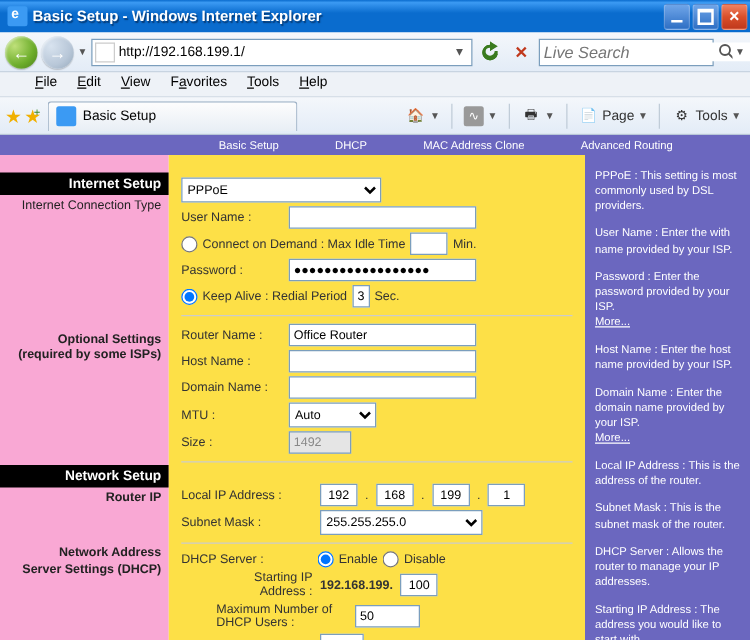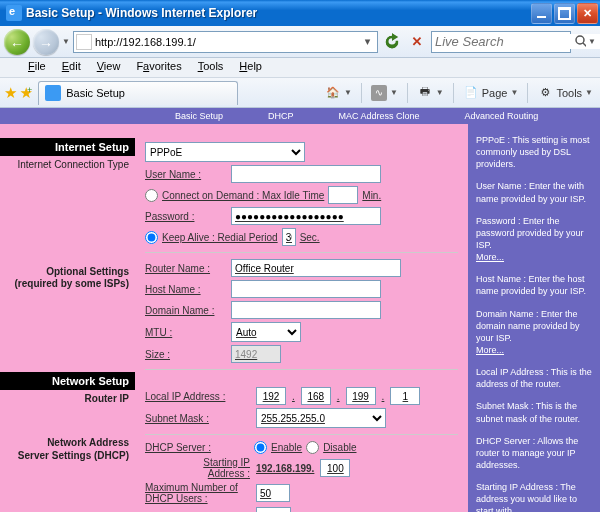--- a/index.html
+++ b/index.html
@@ -52,21 +52,21 @@
 .sep{width:1px;height:20px;background:#c0ccd8;}
 
 
 .router{height:404px;overflow:hidden;display:flex;flex-direction:column;}
 .router-nav{height:16px;background:#6b67bf;color:#fff;font-size:9px;display:flex;align-items:center;padding-left:175px;gap:45px;}
 .router-nav span{white-space:nowrap;}
 .router-body{flex:1;display:flex;overflow:hidden;}
 .leftcol{width:135px;background:#f9a8d4;}
 .leftcol .section-hdr{background:#000;color:#fff;font-weight:bold;font-size:11px;text-align:right;padding:3px 6px;}
 .leftcol .lbl{font-size:10px;text-align:right;padding:3px 6px;color:#222;line-height:1.25;}
-.midcol{flex:1;background:#f9a8d4;padding:6px 10px;font-size:10px;color:#333;text-decoration:underline;}
+.midcol{flex:1;background:#fde047;padding:6px 10px;font-size:10px;color:#333;}
 .formrow{display:flex;align-items:center;margin:3px 0;gap:6px;}
 .formrow .flabel{width:80px;font-size:10px;}
 .formrow .flabel2{width:105px;font-size:10px;}
 input.txt{border:1px solid #7b9ebd;height:18px;padding:0 3px;font-size:10px;}
 input.octet{width:30px;text-align:center;}
 select.sel{border:1px solid #7b9ebd;height:20px;font-size:10px;background:#fff;}
 .readonly{background:#e5e5e5;color:#888;}
 hr.divider{border:none;border-top:1px solid #ccc;margin:6px 0;}
 .radio-row{display:flex;align-items:center;gap:4px;font-size:10px;}
 .radio-row input[type=radio]{margin:0;}
@@ -206,21 +206,21 @@
         </div>
       <div class="formrow radio-row">
         <input type="radio" name="conn" checked="" style="">
         <span>Keep Alive : Redial Period</span>
         <input class="txt" style="width: 14px;" value="30">
         <span>Sec.</span>
       </div>
       <hr class="divider">
       <div class="formrow">
           <div class="flabel">Router Name :</div>
-          <input class="txt" style="width: 170px;" value="Office Router">
+          <input class="txt" style="width: 150px;" value="Office Router">
         </div>
       <div class="formrow">
           <div class="flabel">Host Name :</div>
           <input class="txt" style="width: 150px;" value="">
         </div>
       <div class="formrow">
           <div class="flabel">Domain Name :</div>
           <input class="txt" style="width: 150px;" value="">
         </div>
       <div class="formrow">
@@ -251,23 +251,23 @@
         <input type="radio" name="dhcp" style="">
           <span>Disable</span>
       </div>
       <div class="formrow">
           <div class="flabel2" style="white-space:pre-line;text-align:right;">Starting IP
 Address :</div>
         <span class="iptxt">192.168.199.</span>
           <input class="txt octet" value="100" style="">
       </div>
       <div class="formrow">
-          <div class="flabel2" style="white-space:pre-line;">Maximum Number of
+          <div class="flabel2" style="white-space:pre-line;margin-left:28px;">Maximum Number of
 DHCP Users :</div>
-          <input class="txt" style="width: 34px;" value="50">
+          <input class="txt" style="width: 52px;" value="50">
         </div>
       <div class="formrow">
           <div class="flabel2">Client Lease Time :</div>
           <input class="txt" style="width: 35px;" value="0">
           <span>minutes (0 means one day)</span>
         </div>
       
       
     </div>
 

